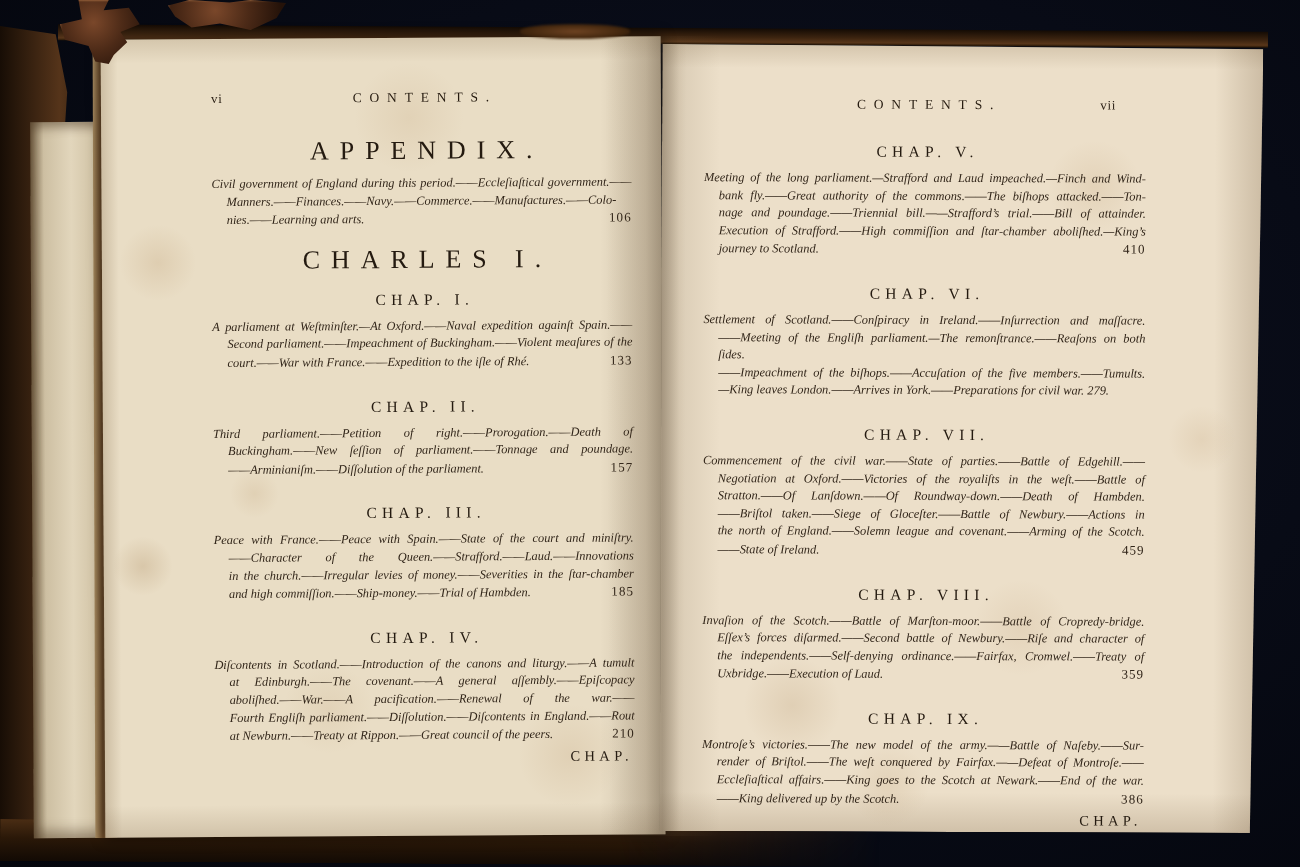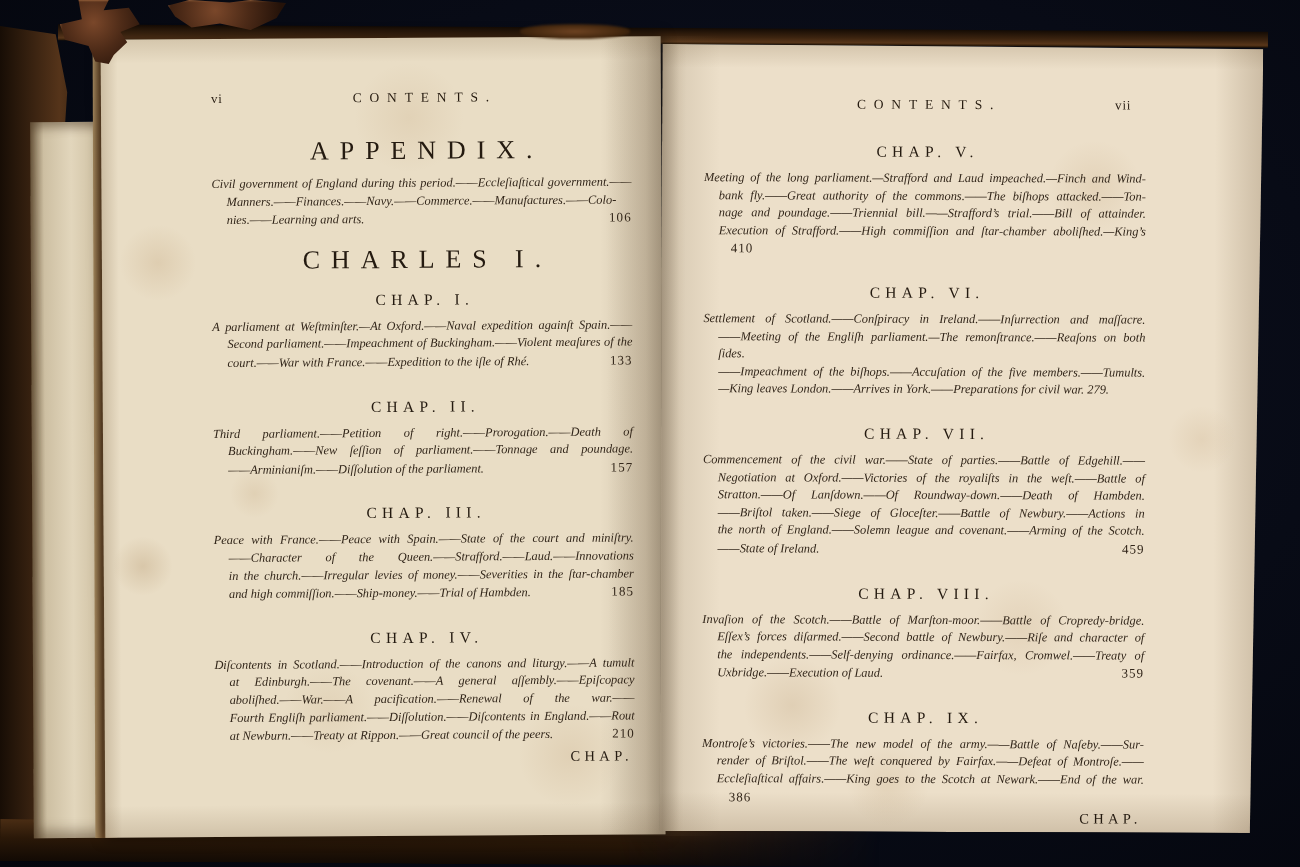--- a/index.html
+++ b/index.html
@@ -64,21 +64,21 @@
       linear-gradient(180deg, rgba(120,95,60,.2) 0%, rgba(120,95,60,0) 3%, rgba(120,95,60,0) 95%, rgba(110,85,55,.22) 100%);
     clip-path:polygon(0 0,100% 0.4%,98.2% 100%,0 100%);
     box-shadow:0 0 14px rgba(0,0,0,.55);}
 
   
   .content{position:absolute;top:0;}
   .content-left{left:110px;width:420px;}
   .content-right{left:42px;width:442px;}
   .header-row{display:flex;align-items:baseline;padding-top:52px;}
   .folio{width:46px;font-size:13px;letter-spacing:.06em;}
-  .folio.right{text-align:center;}
+  .folio.right{text-align:left;}
   .running-title{flex:1;text-align:center;font-size:13.5px;letter-spacing:.58em;text-indent:.58em;color:#261b10;}
   .hdr-spacer{width:46px;}
 
   .chap-section{margin-top:26px;}
   .sections > .chap-section:first-child{margin-top:30px;}
   .chap-section.style-large + .chap-section{margin-top:16px;}
   .chap-heading{margin:0;text-align:center;font-weight:normal;color:#241a10;}
   .heading-small{font-size:15.5px;letter-spacing:.34em;text-indent:.34em;}
   .heading-large{font-size:26px;letter-spacing:.42em;text-indent:.42em;margin-bottom:2px;}
   .para{margin-top:9px;font-style:italic;font-size:12.4px;line-height:17.6px;color:#32261a;}
@@ -189,20 +189,21 @@
       </div>
       <div class="sections">
   <section class="chap-section style-small">
     <h2 class="chap-heading heading-small">CHAP. V.</h2>
     <div class="para">
               <div class="line">Meeting of the long parliament.—Strafford and Laud impeached.—Finch and Wind-</div>
               <div class="line cont">bank fly.——Great authority of the commons.——The biſhops attacked.——Ton-</div>
               <div class="line cont">nage and poundage.——Triennial bill.——Strafford’s trial.——Bill of attainder.</div>
               <div class="line cont">Execution of Strafford.——High commiſſion and ſtar-chamber aboliſhed.—King’s</div>
               <div class="line cont ref-line">
+                <span class="line-text">journey to Scotland.</span>
                 <span class="page-ref">410</span>
               </div>
             </div>
   </section>
 
   <section class="chap-section style-small">
     <h2 class="chap-heading heading-small">CHAP. VI.</h2>
     <div class="para">
               <div class="line">Settlement of Scotland.——Conſpiracy in Ireland.——Inſurrection and maſſacre.</div>
               <div class="line cont">——Meeting of the Engliſh parliament.—The remonſtrance.——Reaſons on both ſides.</div>
@@ -239,20 +240,21 @@
             </div>
   </section>
 
   <section class="chap-section style-small">
     <h2 class="chap-heading heading-small">CHAP. IX.</h2>
     <div class="para">
               <div class="line">Montroſe’s victories.——The new model of the army.——Battle of Naſeby.——Sur-</div>
               <div class="line cont">render of Briſtol.——The weſt conquered by Fairfax.——Defeat of Montroſe.——</div>
               <div class="line cont">Eccleſiaſtical affairs.——King goes to the Scotch at Newark.——End of the war.</div>
               <div class="line cont ref-line">
+                <span class="line-text">——King delivered up by the Scotch.</span>
                 <span class="page-ref">386</span>
               </div>
             </div>
   </section>
 </div>
       <div class="catchword">CHAP.</div>
     </div>
   </div>
 
   <div class="gutter-shadow"></div>

